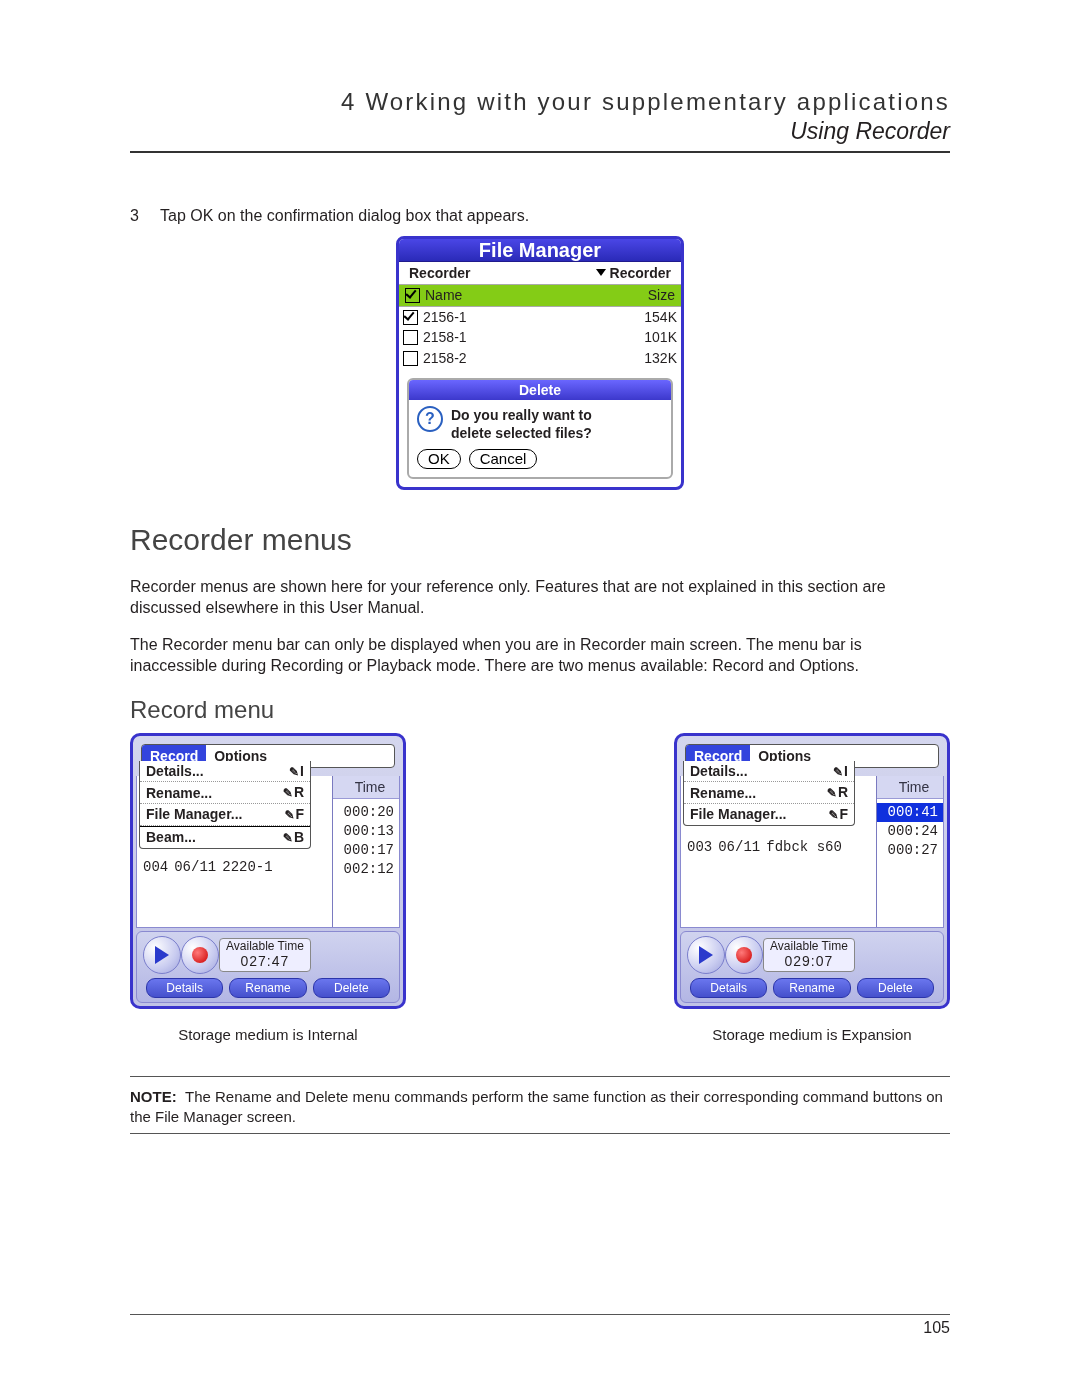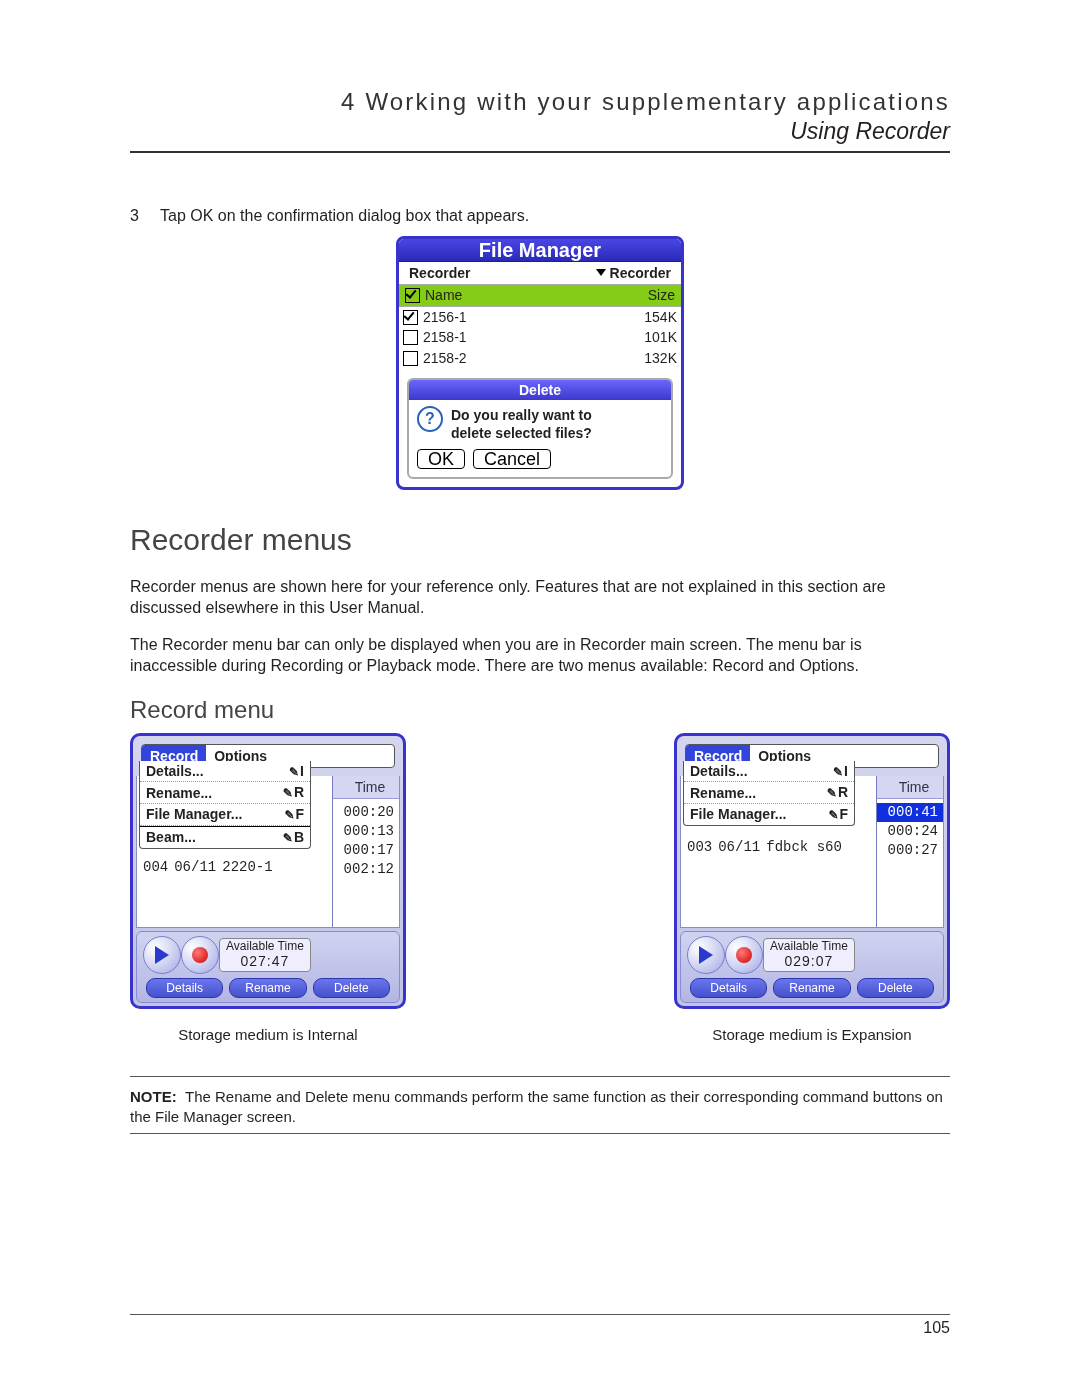--- a/index.html
+++ b/index.html
@@ -136,21 +136,21 @@
     display:flex; gap:8px; align-items:flex-start; padding:6px 8px;
     font-weight:700;
   }
   .qmark{
     width:22px;height:22px;border:2px solid #2a60c0;border-radius:50%;color:#2a60c0;
     display:flex;align-items:center;justify-content:center;font-weight:700;flex:none;
     font-size:16px;
   }
   .dlg .btns{ display:flex; gap:8px; padding:0 8px 8px 8px;}
   .pillbtn{
-    border:1.5px solid #000; border-radius:4px; padding:0 10px; font-size:18px; line-height:18px;
+    border:1.5px solid #000; border-radius:10px; padding:0 10px; font-size:15px; line-height:18px;
     background:#fff; font-family:inherit;
   }
 
   
   .shots-row { display:flex; justify-content:space-between; gap:40px; margin-top:4px;}
   .shotwrap{ width:276px; text-align:center; }
   .caption{ font-size:15px; margin-top:16px; }
 
   .rec {
     width:276px; height:276px;

